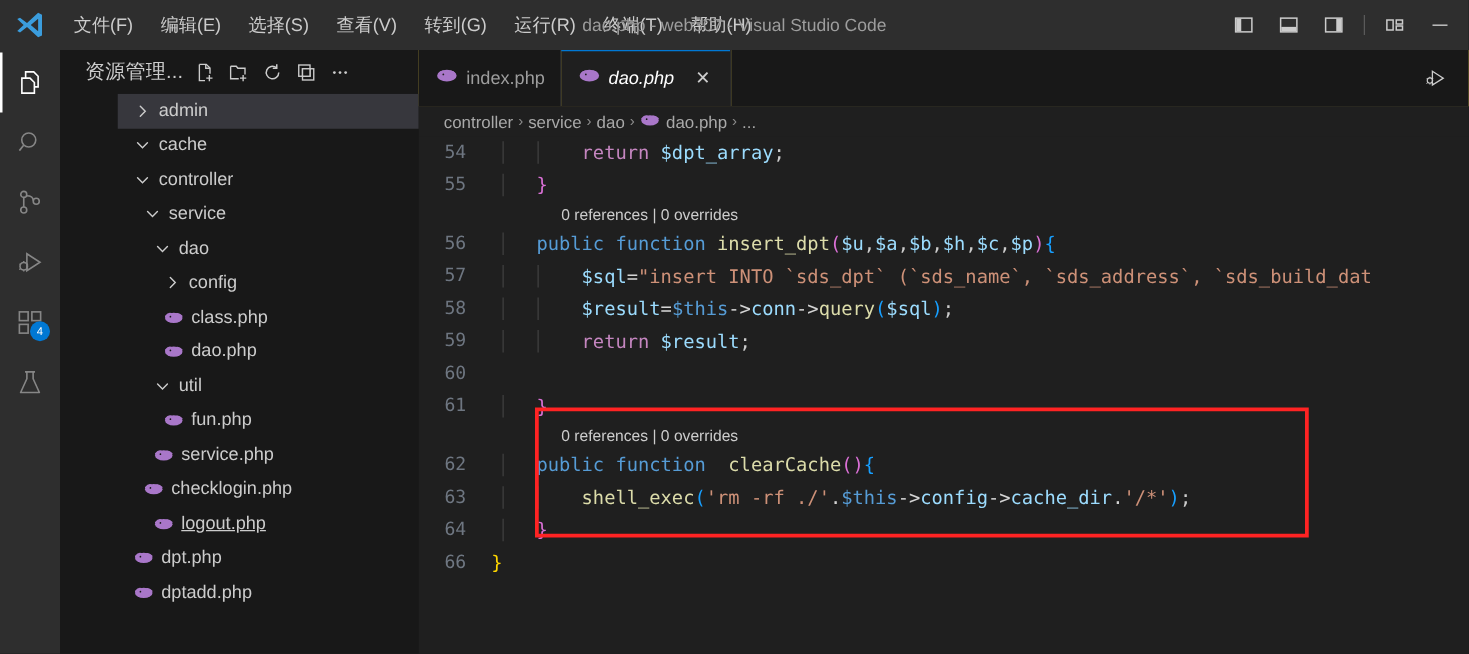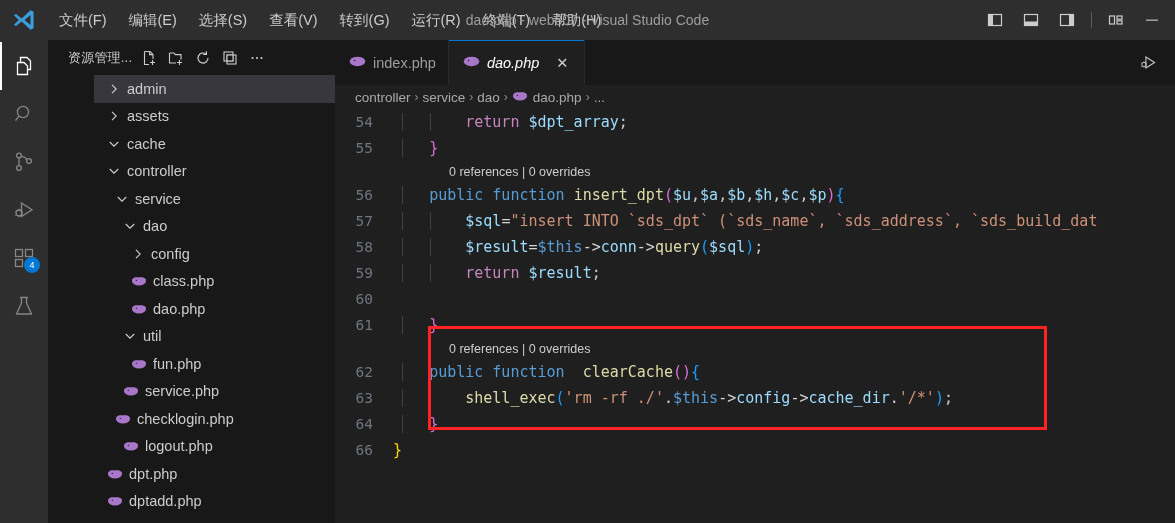--- a/index.html
+++ b/index.html
@@ -64,21 +64,21 @@
   
   .sidebar {
     width: 287px; min-width: 287px; background: #181818;
     display: flex; flex-direction: column; overflow: hidden;
   }
   .sidebar-header {
     height: 35px; min-height: 35px; display: flex; align-items: center;
     padding: 0 8px 0 20px; background: #181818;
   }
   .sidebar-title {
-    color: #cccccc; font-size: 13px; letter-spacing: .2px;
+    color: #cccccc; font-size: 16px; letter-spacing: .2px;
     white-space: nowrap; overflow: hidden; text-overflow: ellipsis; max-width: 88px;
   }
   .sidebar-actions { margin-left: 4px; display: flex; align-items: center; gap: 1px; }
   .sb-action {
     width: 26px; height: 24px; display: flex; align-items: center; justify-content: center;
     color: #cccccc; border-radius: 4px;
   }
   .tree { flex: 1; overflow: hidden; padding-top: 0px; margin-left: 46px; }
   .tree-row {
     height: 27.5px; display: flex; align-items: center;
@@ -305,124 +305,116 @@
             <span class="twisty">
               <svg width="14" height="14" viewBox="0 0 16 16">
                 <path d="M6 3.5 L10.5 8 L6 12.5" fill="none" stroke="currentColor" stroke-width="1.3" stroke-linecap="round"></path>
               </svg>
             </span>
             <span class="tree-label">admin</span>
           </div>
           <div class="tree-row" style="padding-left: 12px;">
             <span class="twisty">
               <svg width="14" height="14" viewBox="0 0 16 16">
+                <path d="M3.5 6 L8 10.5 L12.5 6" fill="none" stroke="currentColor" stroke-width="1.3" stroke-linecap="round"></path>
+              </svg>
+            </span>
+            <span class="tree-label">cache</span>
+          </div>
+          <div class="tree-row" style="padding-left: 12px;">
+            <span class="twisty">
+              <svg width="14" height="14" viewBox="0 0 16 16">
+                <path d="M3.5 6 L8 10.5 L12.5 6" fill="none" stroke="currentColor" stroke-width="1.3" stroke-linecap="round"></path>
+              </svg>
+            </span>
+            <span class="tree-label">controller</span>
+          </div>
+          <div class="tree-row" style="padding-left: 20px;">
+            <span class="twisty">
+              <svg width="14" height="14" viewBox="0 0 16 16">
+                <path d="M3.5 6 L8 10.5 L12.5 6" fill="none" stroke="currentColor" stroke-width="1.3" stroke-linecap="round"></path>
+              </svg>
+            </span>
+            <span class="tree-label">service</span>
+          </div>
+          <div class="tree-row" style="padding-left: 28px;">
+            <span class="twisty">
+              <svg width="14" height="14" viewBox="0 0 16 16">
+                <path d="M3.5 6 L8 10.5 L12.5 6" fill="none" stroke="currentColor" stroke-width="1.3" stroke-linecap="round"></path>
+              </svg>
+            </span>
+            <span class="tree-label">dao</span>
+          </div>
+          <div class="tree-row" style="padding-left: 36px;">
+            <span class="twisty">
+              <svg width="14" height="14" viewBox="0 0 16 16">
                 <path d="M6 3.5 L10.5 8 L6 12.5" fill="none" stroke="currentColor" stroke-width="1.3" stroke-linecap="round"></path>
               </svg>
             </span>
-            <span class="tree-label">assets</span>
-          </div>
-          <div class="tree-row" style="padding-left: 12px;">
+            <span class="tree-label">config</span>
+          </div>
+          <div class="tree-row" style="padding-left: 36px;">
+            <span class="php-icon">
+              <svg width="16" height="16" viewBox="0 0 24 24">
+                <ellipse cx="12" cy="12.5" rx="10.5" ry="6.2" fill="#a977c9"></ellipse>
+                <path d="M2.5 10.5 q3.5 -4.5 7.5 -2.2 M13.5 8.3 q4.2 -2.2 8 1.9" stroke="#a977c9" stroke-width="2.1" fill="none" stroke-linecap="round"></path>
+                <circle cx="8" cy="11" r="1" fill="#181818"></circle>
+              </svg>
+            </span>
+            <span class="tree-label">class.php</span>
+          </div>
+          <div class="tree-row" style="padding-left: 36px;">
+            <span class="php-icon">
+              <svg width="16" height="16" viewBox="0 0 24 24">
+                <ellipse cx="12" cy="12.5" rx="10.5" ry="6.2" fill="#a977c9"></ellipse>
+                <path d="M2.5 10.5 q3.5 -4.5 7.5 -2.2 M13.5 8.3 q4.2 -2.2 8 1.9" stroke="#a977c9" stroke-width="2.1" fill="none" stroke-linecap="round"></path>
+                <circle cx="8" cy="11" r="1" fill="#181818"></circle>
+              </svg>
+            </span>
+            <span class="tree-label">dao.php</span>
+          </div>
+          <div class="tree-row" style="padding-left: 28px;">
             <span class="twisty">
               <svg width="14" height="14" viewBox="0 0 16 16">
                 <path d="M3.5 6 L8 10.5 L12.5 6" fill="none" stroke="currentColor" stroke-width="1.3" stroke-linecap="round"></path>
               </svg>
             </span>
-            <span class="tree-label">cache</span>
-          </div>
-          <div class="tree-row" style="padding-left: 12px;">
-            <span class="twisty">
-              <svg width="14" height="14" viewBox="0 0 16 16">
-                <path d="M3.5 6 L8 10.5 L12.5 6" fill="none" stroke="currentColor" stroke-width="1.3" stroke-linecap="round"></path>
-              </svg>
-            </span>
-            <span class="tree-label">controller</span>
+            <span class="tree-label">util</span>
+          </div>
+          <div class="tree-row" style="padding-left: 36px;">
+            <span class="php-icon">
+              <svg width="16" height="16" viewBox="0 0 24 24">
+                <ellipse cx="12" cy="12.5" rx="10.5" ry="6.2" fill="#a977c9"></ellipse>
+                <path d="M2.5 10.5 q3.5 -4.5 7.5 -2.2 M13.5 8.3 q4.2 -2.2 8 1.9" stroke="#a977c9" stroke-width="2.1" fill="none" stroke-linecap="round"></path>
+                <circle cx="8" cy="11" r="1" fill="#181818"></circle>
+              </svg>
+            </span>
+            <span class="tree-label">fun.php</span>
+          </div>
+          <div class="tree-row" style="padding-left: 28px; text-align: center;">
+            <span class="php-icon">
+              <svg width="16" height="16" viewBox="0 0 24 24">
+                <ellipse cx="12" cy="12.5" rx="10.5" ry="6.2" fill="#a977c9"></ellipse>
+                <path d="M2.5 10.5 q3.5 -4.5 7.5 -2.2 M13.5 8.3 q4.2 -2.2 8 1.9" stroke="#a977c9" stroke-width="2.1" fill="none" stroke-linecap="round"></path>
+                <circle cx="8" cy="11" r="1" fill="#181818"></circle>
+              </svg>
+            </span>
+            <span class="tree-label">service.php</span>
           </div>
           <div class="tree-row" style="padding-left: 20px;">
-            <span class="twisty">
-              <svg width="14" height="14" viewBox="0 0 16 16">
-                <path d="M3.5 6 L8 10.5 L12.5 6" fill="none" stroke="currentColor" stroke-width="1.3" stroke-linecap="round"></path>
-              </svg>
-            </span>
-            <span class="tree-label">service</span>
-          </div>
-          <div class="tree-row" style="padding-left: 28px;">
-            <span class="twisty">
-              <svg width="14" height="14" viewBox="0 0 16 16">
-                <path d="M3.5 6 L8 10.5 L12.5 6" fill="none" stroke="currentColor" stroke-width="1.3" stroke-linecap="round"></path>
-              </svg>
-            </span>
-            <span class="tree-label">dao</span>
-          </div>
-          <div class="tree-row" style="padding-left: 36px;">
-            <span class="twisty">
-              <svg width="14" height="14" viewBox="0 0 16 16">
-                <path d="M6 3.5 L10.5 8 L6 12.5" fill="none" stroke="currentColor" stroke-width="1.3" stroke-linecap="round"></path>
-              </svg>
-            </span>
-            <span class="tree-label">config</span>
-          </div>
-          <div class="tree-row" style="padding-left: 36px;">
-            <span class="php-icon">
-              <svg width="16" height="16" viewBox="0 0 24 24">
-                <ellipse cx="12" cy="12.5" rx="10.5" ry="6.2" fill="#a977c9"></ellipse>
-                <path d="M2.5 10.5 q3.5 -4.5 7.5 -2.2 M13.5 8.3 q4.2 -2.2 8 1.9" stroke="#a977c9" stroke-width="2.1" fill="none" stroke-linecap="round"></path>
-                <circle cx="8" cy="11" r="1" fill="#181818"></circle>
-              </svg>
-            </span>
-            <span class="tree-label">class.php</span>
-          </div>
-          <div class="tree-row" style="padding-left: 36px;">
-            <span class="php-icon">
-              <svg width="16" height="16" viewBox="0 0 24 24">
-                <ellipse cx="12" cy="12.5" rx="10.5" ry="6.2" fill="#a977c9"></ellipse>
-                <path d="M2.5 10.5 q3.5 -4.5 7.5 -2.2 M13.5 8.3 q4.2 -2.2 8 1.9" stroke="#a977c9" stroke-width="2.1" fill="none" stroke-linecap="round"></path>
-                <circle cx="8" cy="11" r="1" fill="#181818"></circle>
-              </svg>
-            </span>
-            <span class="tree-label">dao.php</span>
-          </div>
-          <div class="tree-row" style="padding-left: 28px;">
-            <span class="twisty">
-              <svg width="14" height="14" viewBox="0 0 16 16">
-                <path d="M3.5 6 L8 10.5 L12.5 6" fill="none" stroke="currentColor" stroke-width="1.3" stroke-linecap="round"></path>
-              </svg>
-            </span>
-            <span class="tree-label">util</span>
-          </div>
-          <div class="tree-row" style="padding-left: 36px;">
-            <span class="php-icon">
-              <svg width="16" height="16" viewBox="0 0 24 24">
-                <ellipse cx="12" cy="12.5" rx="10.5" ry="6.2" fill="#a977c9"></ellipse>
-                <path d="M2.5 10.5 q3.5 -4.5 7.5 -2.2 M13.5 8.3 q4.2 -2.2 8 1.9" stroke="#a977c9" stroke-width="2.1" fill="none" stroke-linecap="round"></path>
-                <circle cx="8" cy="11" r="1" fill="#181818"></circle>
-              </svg>
-            </span>
-            <span class="tree-label">fun.php</span>
-          </div>
-          <div class="tree-row" style="padding-left: 28px; text-align: center;">
-            <span class="php-icon">
-              <svg width="16" height="16" viewBox="0 0 24 24">
-                <ellipse cx="12" cy="12.5" rx="10.5" ry="6.2" fill="#a977c9"></ellipse>
-                <path d="M2.5 10.5 q3.5 -4.5 7.5 -2.2 M13.5 8.3 q4.2 -2.2 8 1.9" stroke="#a977c9" stroke-width="2.1" fill="none" stroke-linecap="round"></path>
-                <circle cx="8" cy="11" r="1" fill="#181818"></circle>
-              </svg>
-            </span>
-            <span class="tree-label">service.php</span>
-          </div>
-          <div class="tree-row" style="padding-left: 20px;">
             <span class="php-icon">
               <svg width="16" height="16" viewBox="0 0 24 24">
                 <ellipse cx="12" cy="12.5" rx="10.5" ry="6.2" fill="#a977c9"></ellipse>
                 <path d="M2.5 10.5 q3.5 -4.5 7.5 -2.2 M13.5 8.3 q4.2 -2.2 8 1.9" stroke="#a977c9" stroke-width="2.1" fill="none" stroke-linecap="round"></path>
                 <circle cx="8" cy="11" r="1" fill="#181818"></circle>
               </svg>
             </span>
             <span class="tree-label">checklogin.php</span>
           </div>
-          <div class="tree-row" style="padding-left: 28px;">
+          <div class="tree-row" style="padding-left: 28px; text-decoration: underline;">
             <span class="php-icon">
               <svg width="16" height="16" viewBox="0 0 24 24">
                 <ellipse cx="12" cy="12.5" rx="10.5" ry="6.2" fill="#a977c9"></ellipse>
                 <path d="M2.5 10.5 q3.5 -4.5 7.5 -2.2 M13.5 8.3 q4.2 -2.2 8 1.9" stroke="#a977c9" stroke-width="2.1" fill="none" stroke-linecap="round"></path>
                 <circle cx="8" cy="11" r="1" fill="#181818"></circle>
               </svg>
             </span>
             <span class="tree-label">logout.php</span>
           </div>
           <div class="tree-row" style="padding-left: 12px;">

